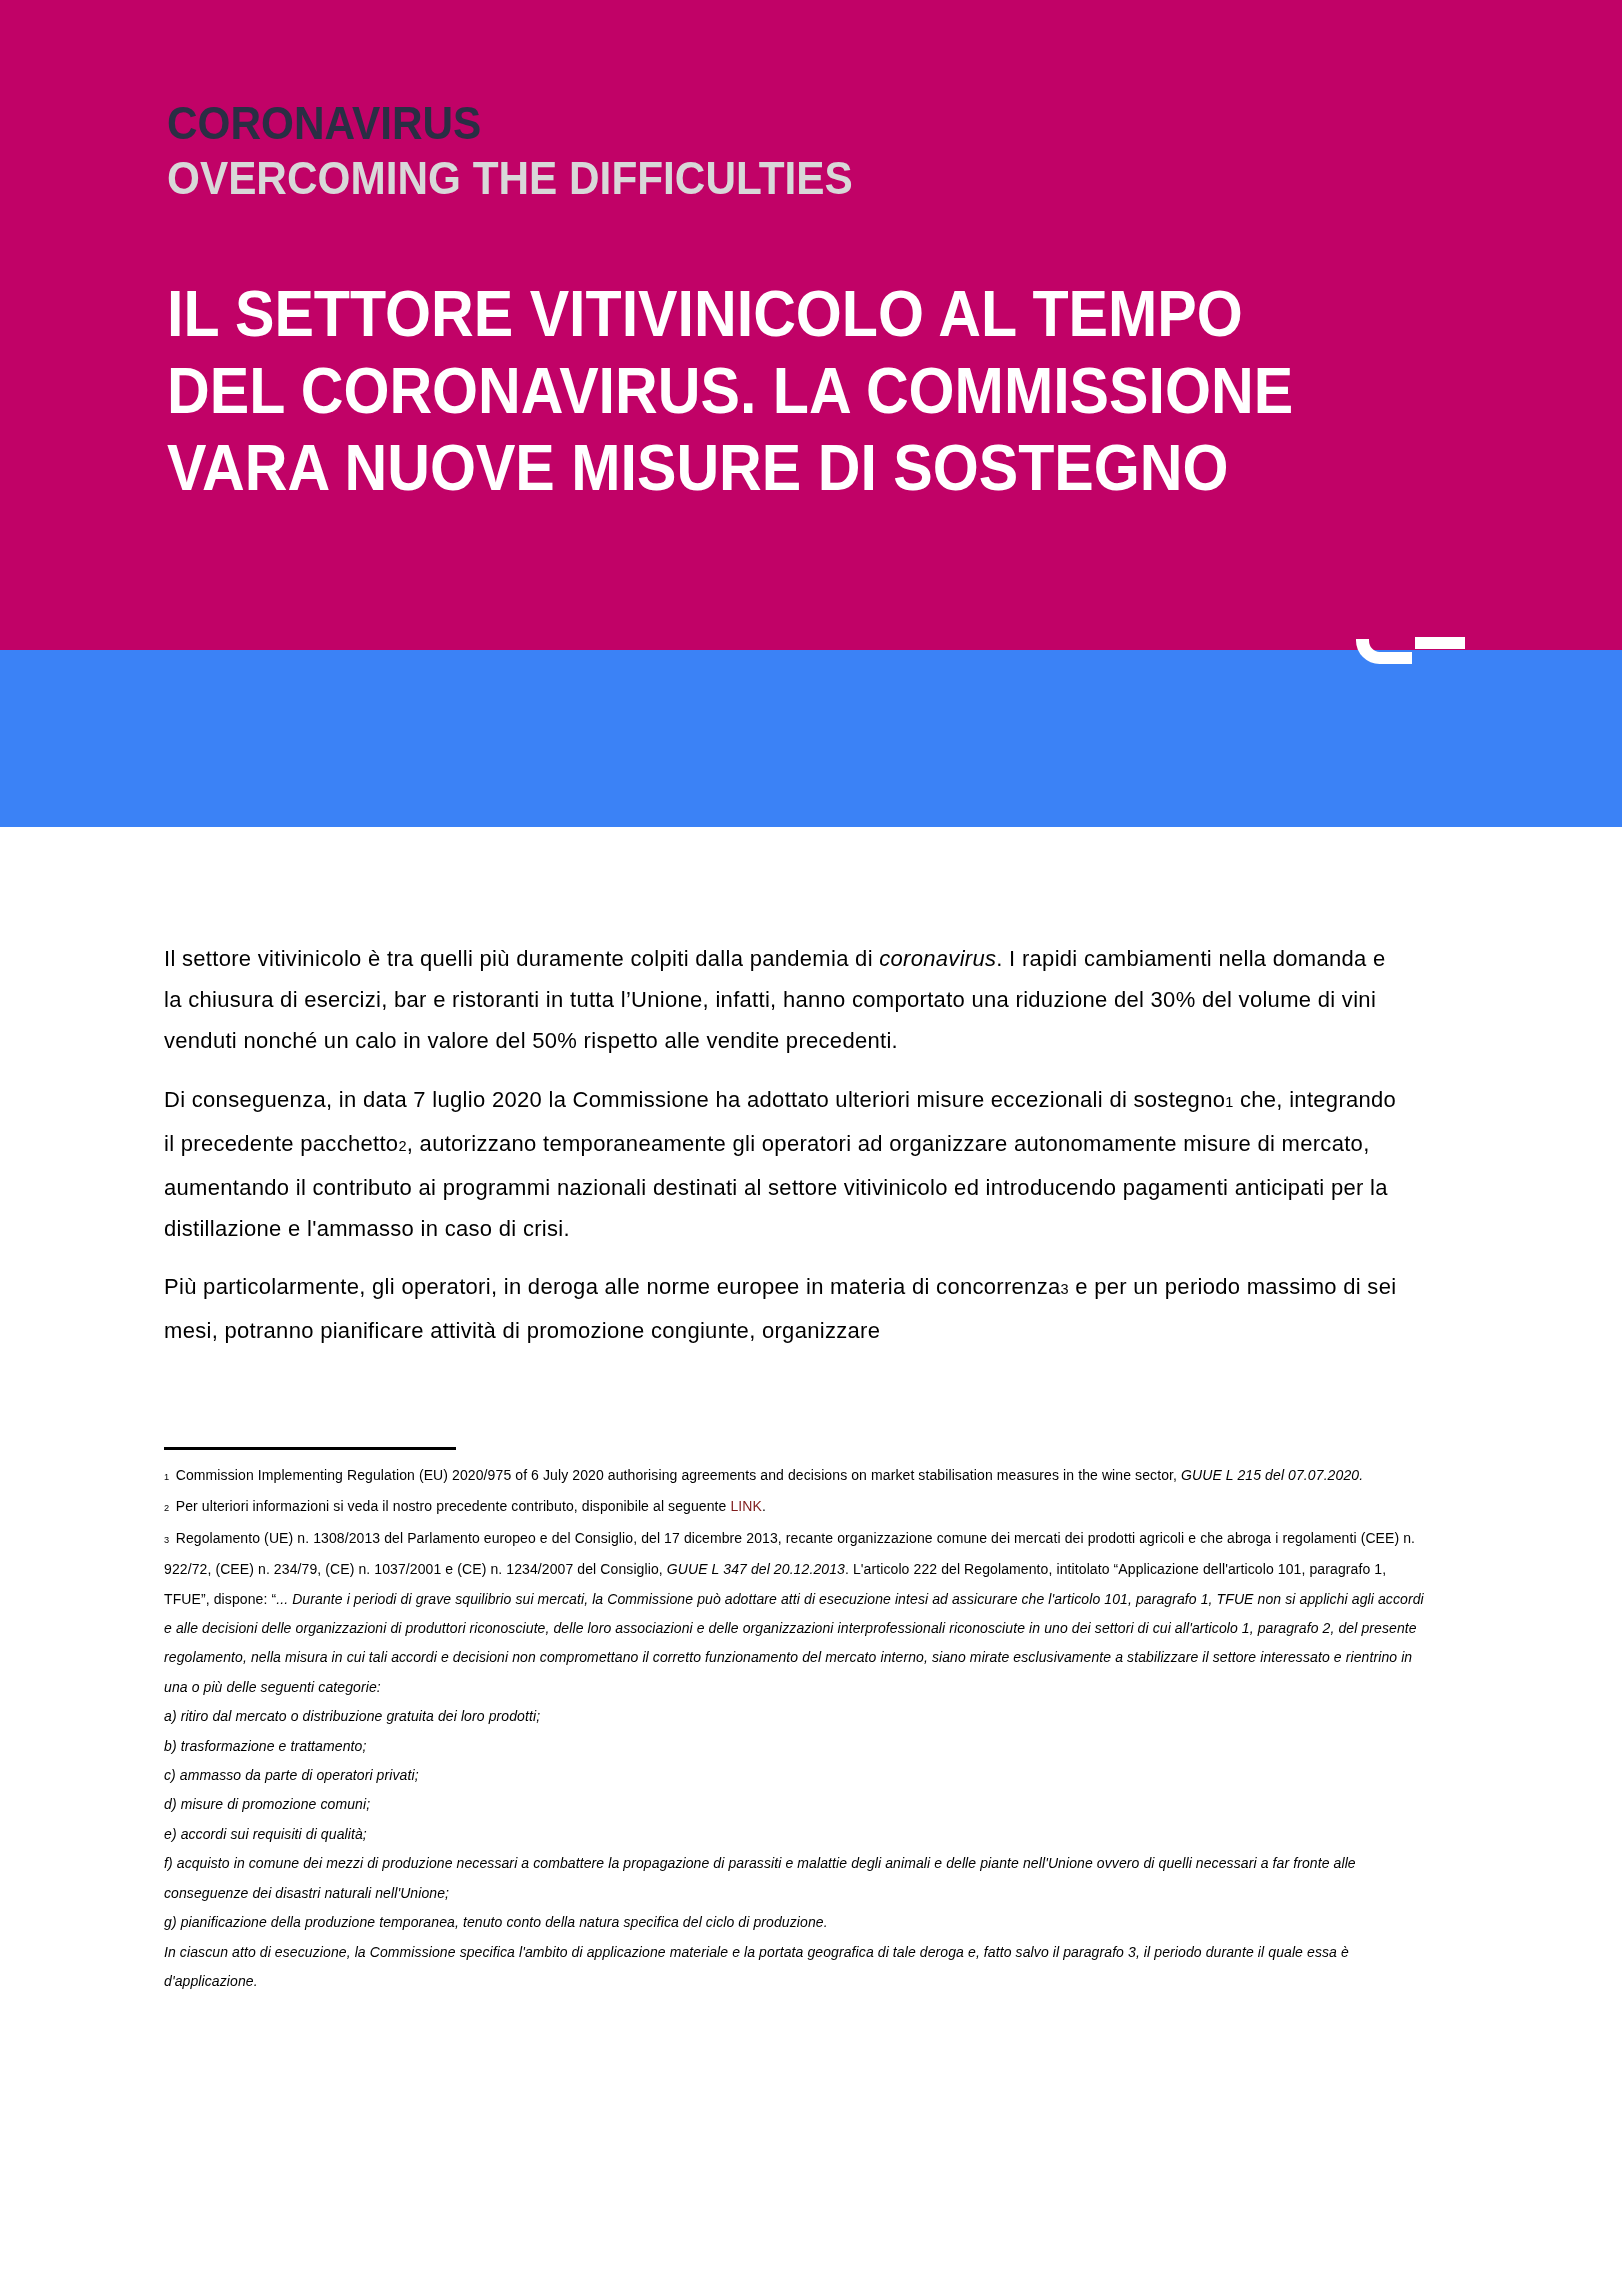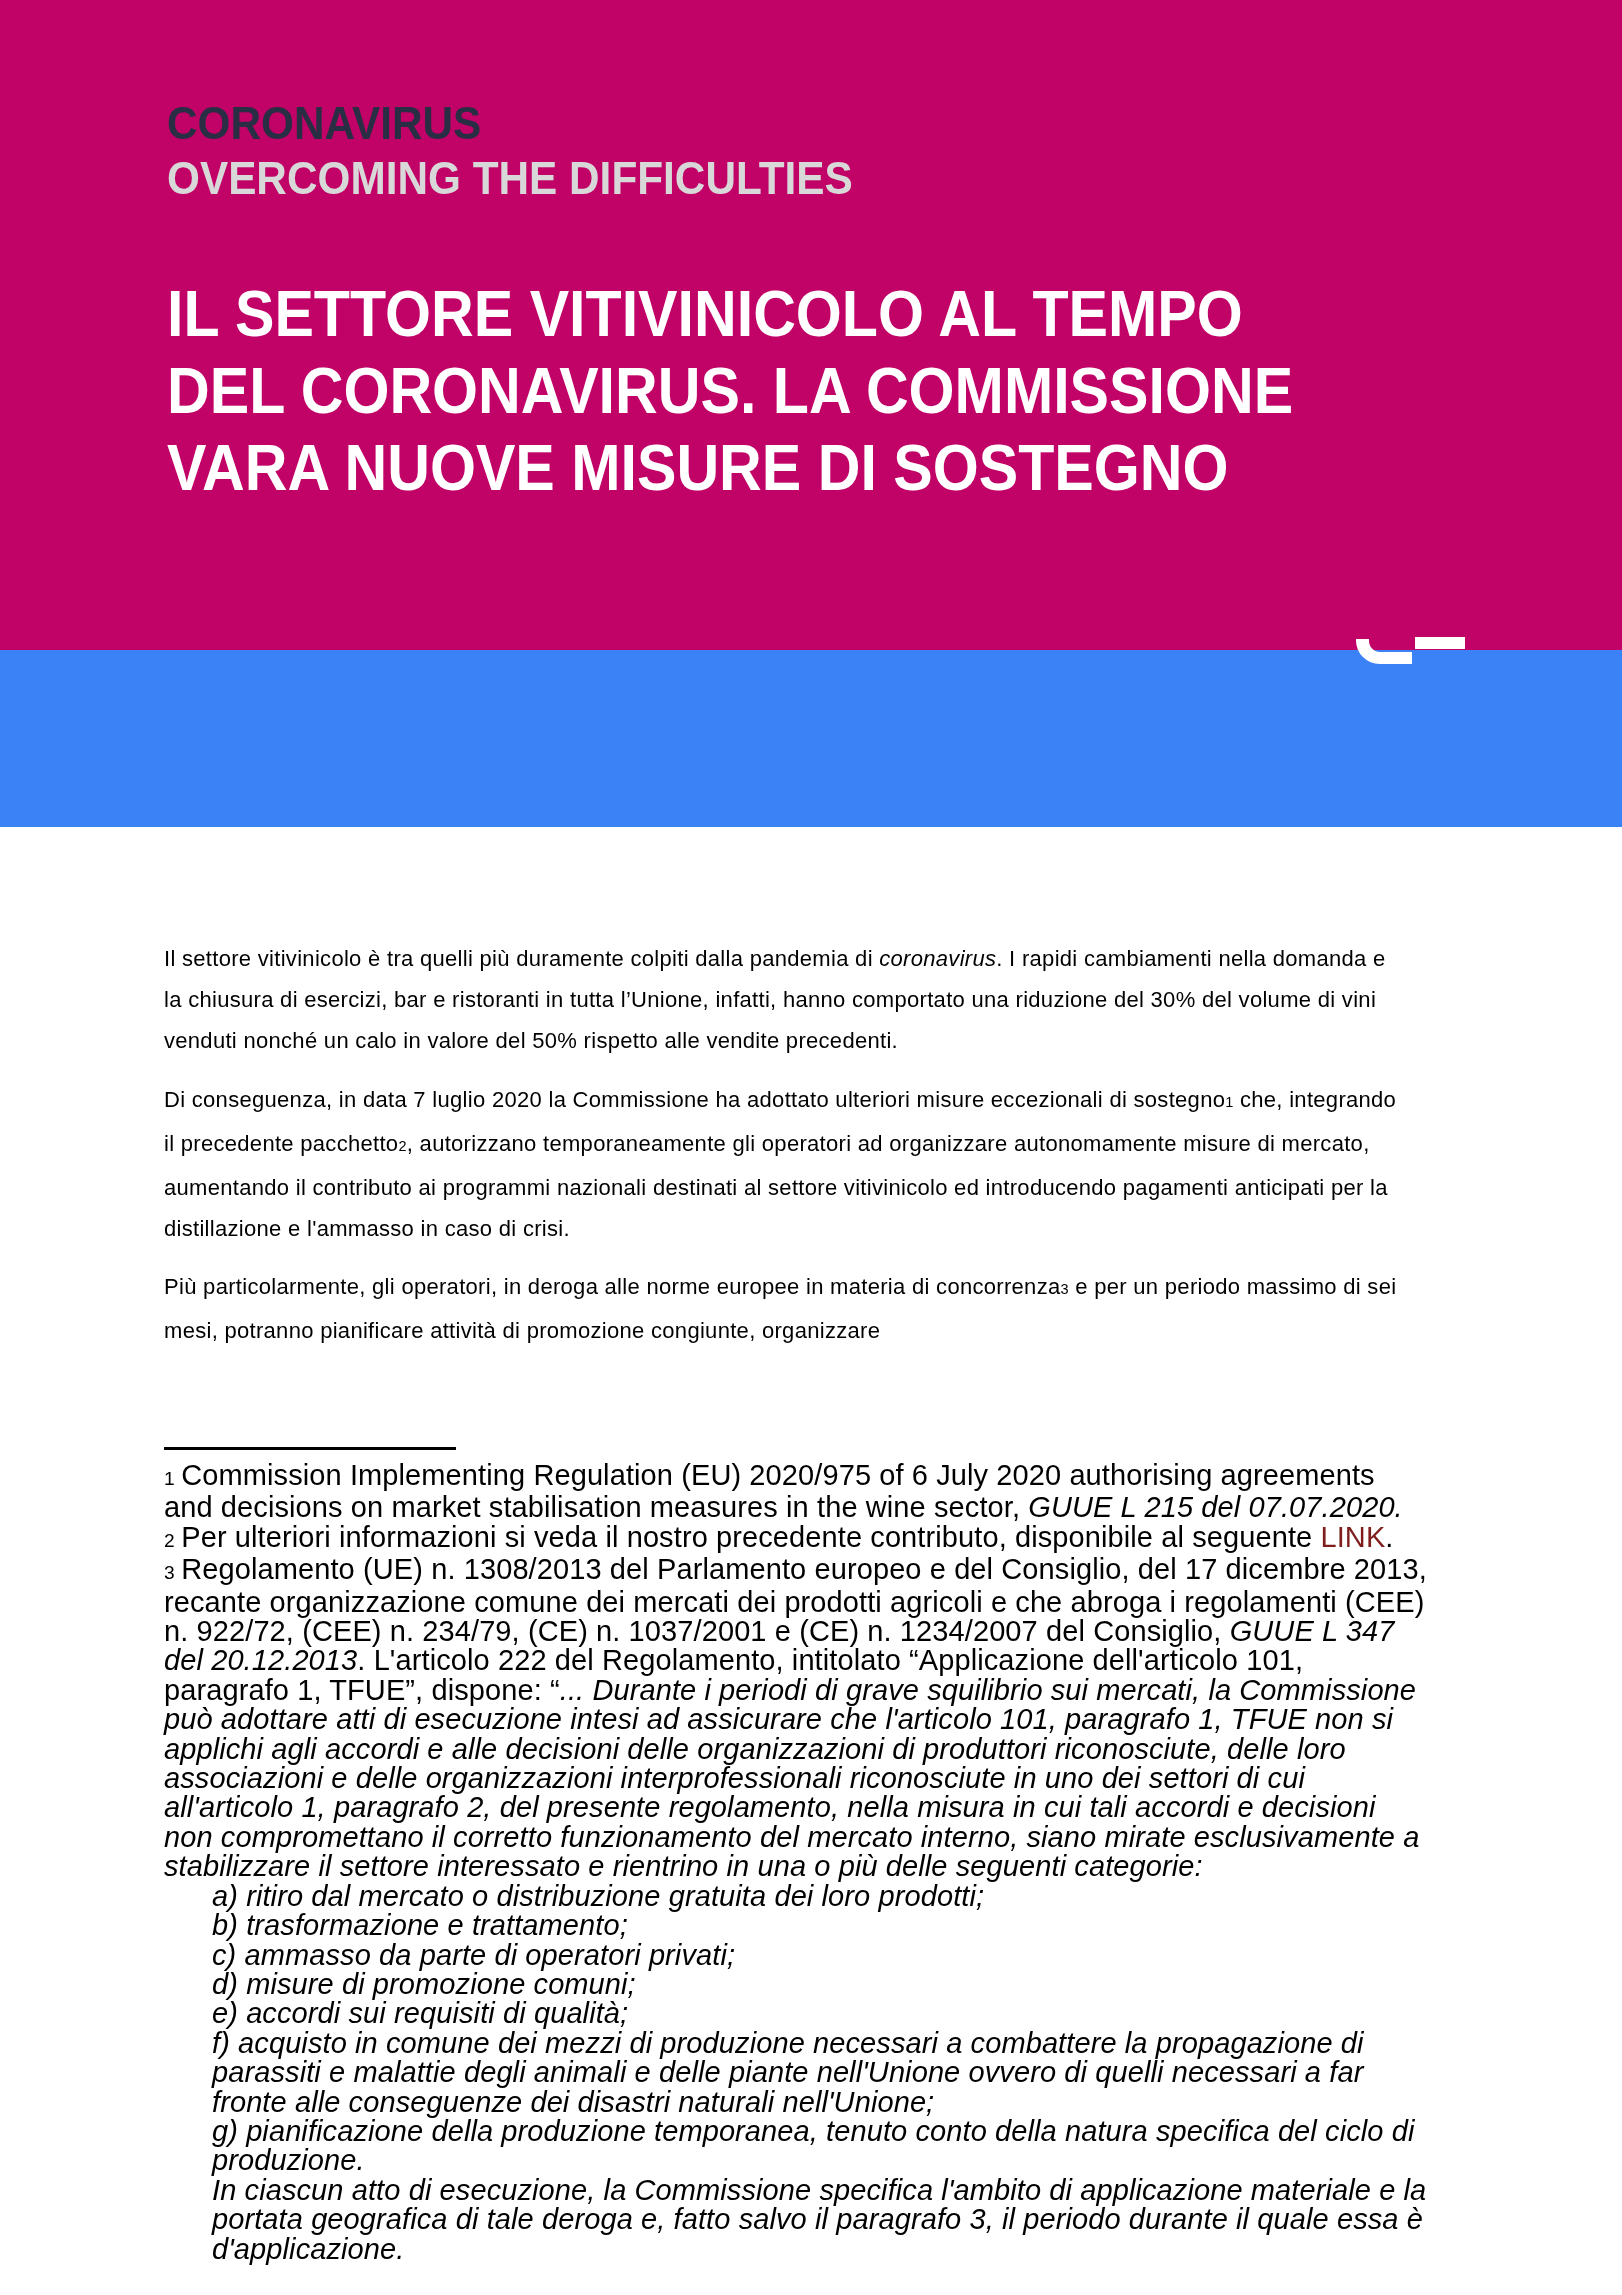--- a/index.html
+++ b/index.html
@@ -78,25 +78,25 @@
   .fnm { font-size: 0.66em; }
 
   
   .fn-divider {
     position: absolute; left: 164px; top: 1447px;
     width: 292px; height: 2.6px; background: #000000;
   }
   .footnotes {
     position: absolute; left: 164px; top: 1461px;
     width: 1263px;
-    font-size: 29px; line-height: 29.4px; letter-spacing: 0.1px;
+    font-size: 14px; line-height: 29.4px; letter-spacing: 0.1px;
   }
   .fn { margin: 0; }
   .fn .fnm { margin-right: 6.5px; }
-  .blk { display: block; margin-left: 48px; }
+  .blk { display: block; }
   .link { color: #7f1d1d; cursor: pointer; }
 </style>
 </head>
 <body>
 
 <div class="page">
 
   <div class="magenta-header">
     <div class="kicker">
       <div class="kicker-l1">CORONAVIRUS</div>

